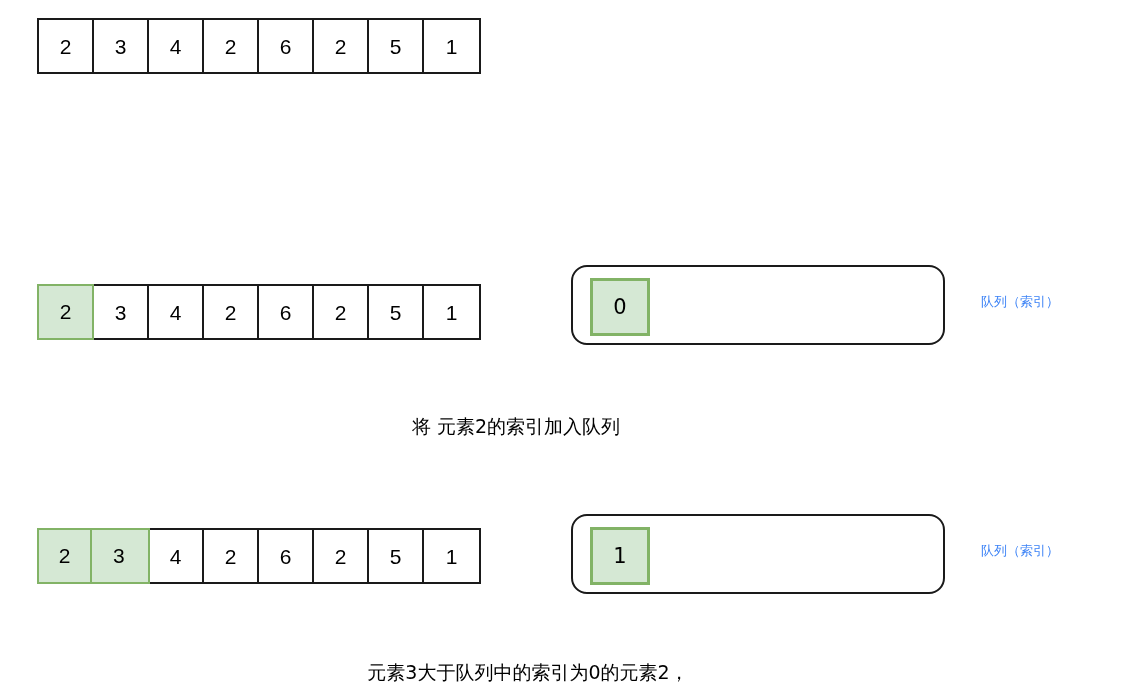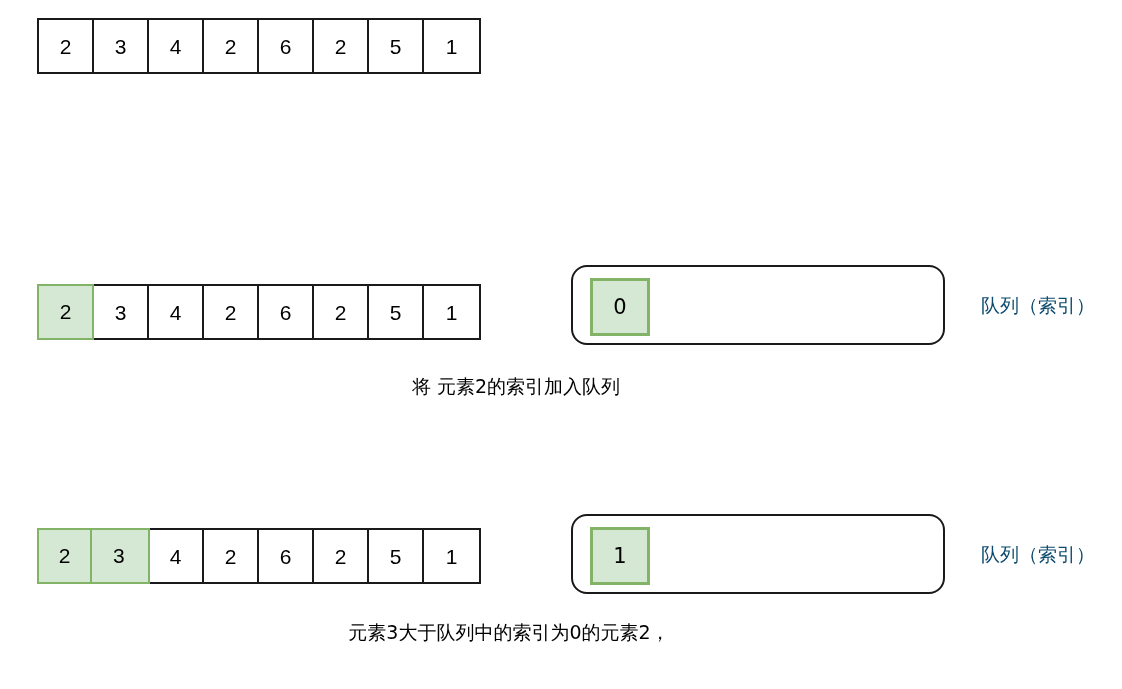--- a/index.html
+++ b/index.html
@@ -85,36 +85,36 @@
     justify-content: center;
     font-size: 21px;
     font-family: "DejaVu Sans", "Liberation Sans", sans-serif;
     color: #000000;
     line-height: 1;
   }
 
   
   .side-label {
     position: absolute;
-    font-size: 19px;
+    font-size: 13px;
     font-family: "DejaVu Sans", "Liberation Sans", sans-serif;
-    color: #0c4a6e;
+    color: #3b82f6;
     white-space: nowrap;
     line-height: 1.2;
   }
   .caption {
     position: absolute;
     font-size: 19px;
     font-family: "DejaVu Sans", "Liberation Sans", sans-serif;
     color: #000000;
     white-space: nowrap;
     text-align: center;
     line-height: 1.55;
   }
-  .caption .line { display: block; }
+  .caption .line { display: block; margin-top: 40px; }
 </style>
 </head>
 <body>
 
 <div id="canvas">
 
   <div class="array r1" style="left:37px; top:18px; width:444px; height:56px;">
     <div class="cell">2</div>
     <div class="cell">3</div>
     <div class="cell">4</div>
@@ -163,17 +163,17 @@
   <div class="hl-overlay" style="left:37px; top:528px; width:112.6px; height:56px;">
     <div class="hcell" style="width:53.3px;">2</div>
     <div class="hcell" style="width:53.3px;">3</div>
   </div>
 
   <div class="queue" style="left:571px; top:514px; width:374px; height:80px;"></div>
   <div class="queue-slot" style="left:590px; top:527px; width:60px; height:58px;">1</div>
 
   <div class="side-label" style="left:981px; top:543px;">队列（索引）</div>
 
-  <div class="caption" style="left:93px; top:618px; width:832px;">
+  <div class="caption" style="left:112px; top:618px; width:832px;">
     <span class="line">元素3大于队列中的索引为0的元素2，</span>
   </div>
 
 </div>
 
 </body></html>

